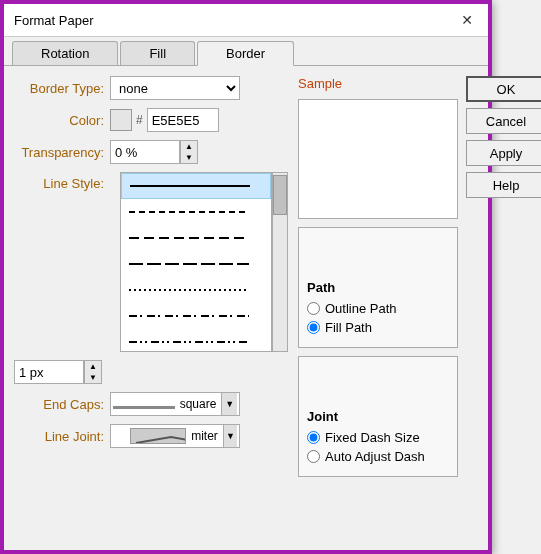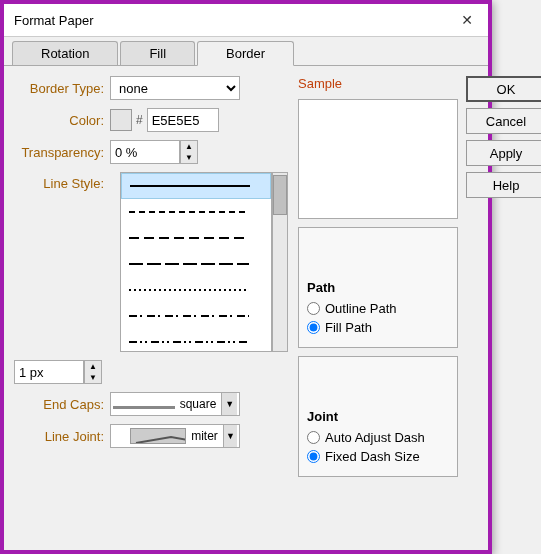--- a/index.html
+++ b/index.html
@@ -481,23 +481,23 @@
         </div>
         <div class="radio-row">
           <input type="radio" name="path" id="fill-path" value="fill" checked="" style="">
           <label for="fill-path">Fill Path</label>
         </div>
       </div>
 
       <div class="dash-section">
         <div class="section-title">Joint</div>
         <div class="radio-row">
+          <input type="radio" name="dash" id="fixed-dash-size" value="fixed" checked="" style="">
+          <label for="fixed-dash-size">Fixed Dash Size</label>
+        </div>
+        <div class="radio-row">
           <input type="radio" name="dash" id="auto-adjust-dash" value="auto" style="">
           <label for="auto-adjust-dash">Auto Adjust Dash</label>
-        </div>
-        <div class="radio-row">
-          <input type="radio" name="dash" id="fixed-dash-size" value="fixed" checked="" style="">
-          <label for="fixed-dash-size">Fixed Dash Size</label>
         </div>
       </div>
     </div>
   </div>
 </div>
 
 </body></html>

